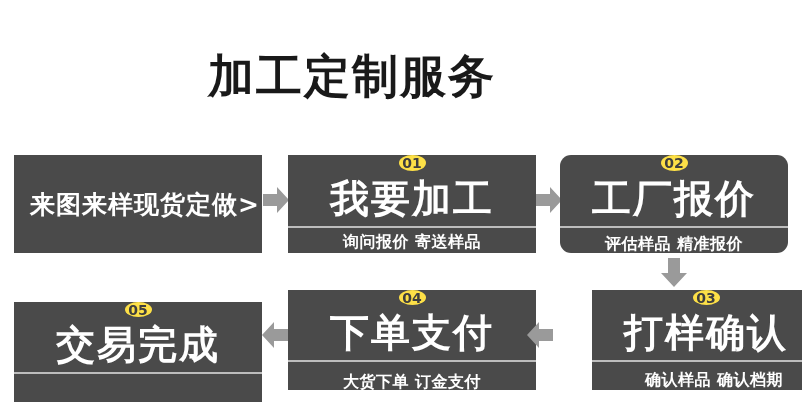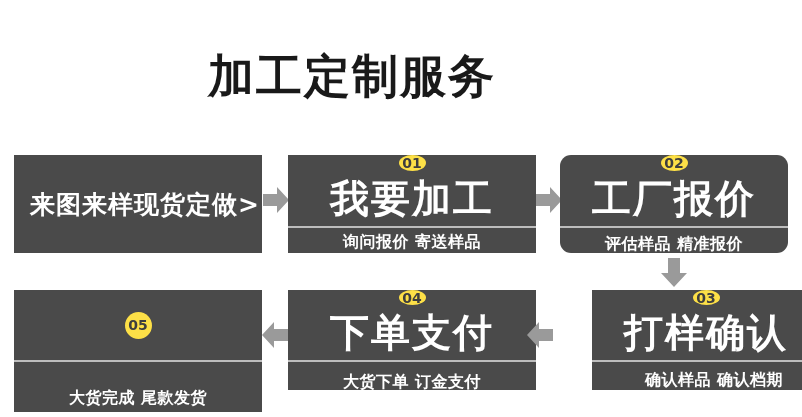--- a/index.html
+++ b/index.html
@@ -155,28 +155,26 @@
     <div class="box-sub-label">评估样品 精准报价</div>
   </div>
 </div>
 
 <div class="arrow" style="left:659px; top:258px;">
   <svg width="30" height="30" viewBox="0 0 30 30" aria-hidden="true">
     <polygon points="9,0 21,0 21,15 28,15 15,29 2,15 9,15" fill="#9a9a9a"></polygon>
   </svg>
 </div>
 
-<div class="flow-box" style="left:14px; top:290px; width:248px; height:122px;">
+<div class="flow-box" style="left:14px; top:302px; width:248px; height:100px;">
   <div class="box-upper" style="height:70px;">
     <div class="num-badge">05</div>
+    <div class="box-main-label">交易完成</div>
   </div>
   <div class="box-divider" style="top:70px;"></div>
-  <div class="box-sub" style="height:28px;">
-    <div class="box-sub-label">大货完成 尾款发货</div>
-  </div>
 </div>
 
 <div class="arrow" style="left:262px; top:320px;">
   <svg width="26" height="30" viewBox="0 0 26 30" aria-hidden="true">
     <polygon points="26,9 12,9 12,2 0,15 12,28 12,21 26,21" fill="#9a9a9a"></polygon>
   </svg>
 </div>
 
 <div class="flow-box" style="left:288px; top:290px; width:248px; height:100px;">
   <div class="box-upper" style="height:70px;">

